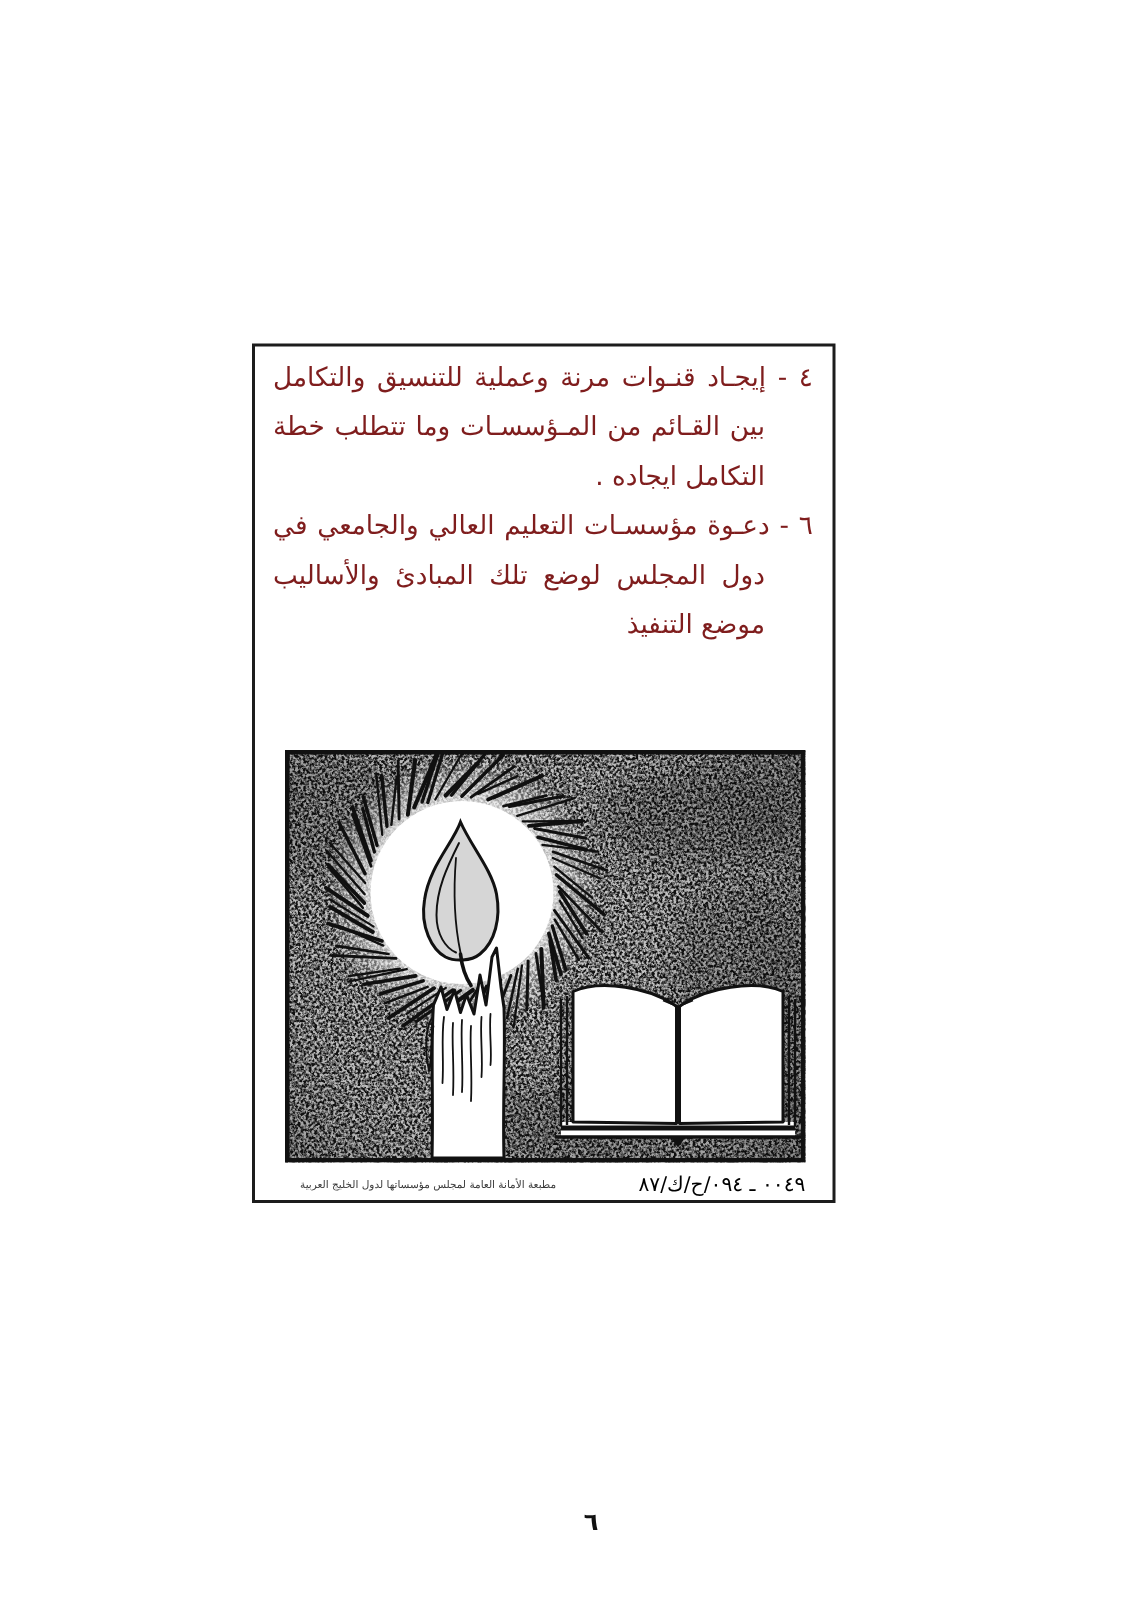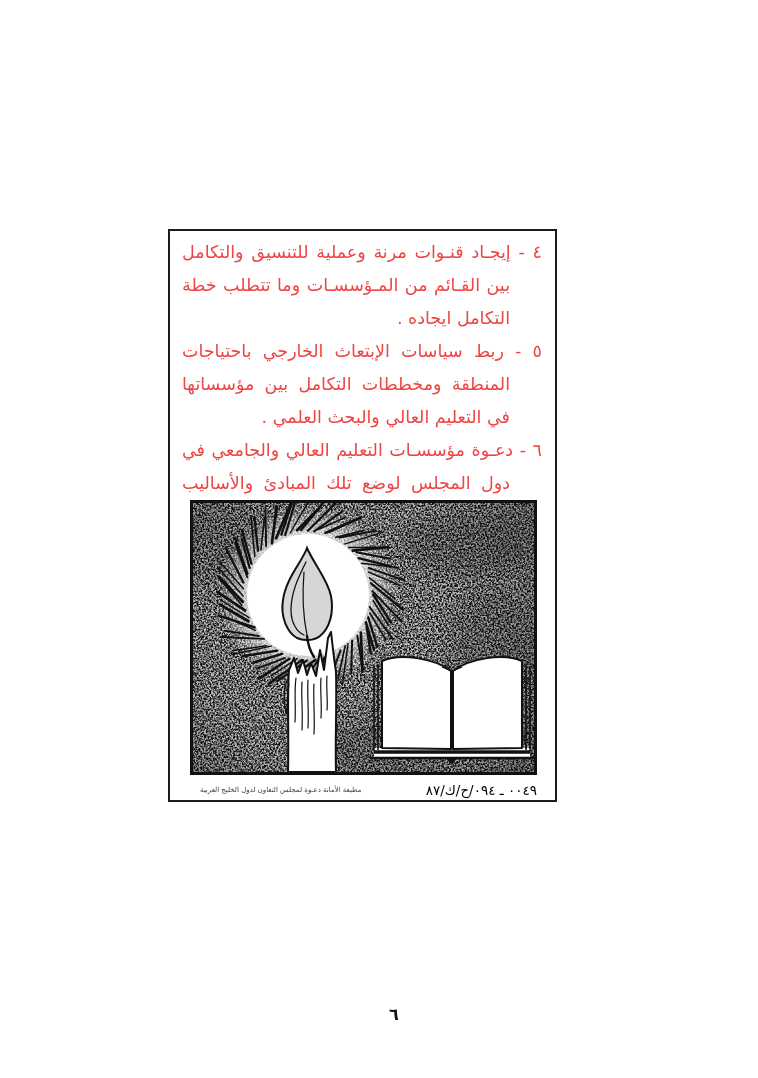--- a/index.html
+++ b/index.html
@@ -14,21 +14,21 @@
     width:389px; height:573px;
     border:2px solid #1c1c1c;
     box-sizing:border-box;
     background:#fff;
   }
   .text-area {
     position:absolute; top:5px; right:13px; left:12px;
     direction:rtl;
     font-size:17.5px;
     line-height:33px;
-    color:#ef4444;
+    color:#7f1d1d;
   }
   .item {
     text-align:justify;
     text-align-last:right;
     padding-right:32px;
     text-indent:-32px;
   }
   .item .num { font-weight:500; }
   .illustration {
     position:absolute; left:20px; top:269px;
@@ -54,25 +54,20 @@
 </head>
 <body>
 
 <div class="page-box">
 
   <div class="text-area">
     <div class="item">
       <span class="num">٤</span>
       <span class="sep">-</span>
       <span class="txt">إيجـاد قنـوات مرنة وعملية للتنسيق والتكامل بين القـائم من المـؤسسـات وما تتطلب خطة التكامل ايجاده .</span>
-    </div>
-    <div class="item">
-      <span class="num">٥</span>
-      <span class="sep">-</span>
-      <span class="txt">ربط سياسات الإبتعاث الخارجي باحتياجات المنطقة ومخططات التكامل بين مؤسساتها في التعليم العالي والبحث العلمي .</span>
     </div>
     <div class="item">
       <span class="num">٦</span>
       <span class="sep">-</span>
       <span class="txt">دعـوة مؤسسـات التعليم العالي والجامعي في دول المجلس لوضع تلك المبادئ والأساليب موضع التنفيذ</span>
     </div>
   </div>
 
   <div class="illustration">
     <svg width="347" height="275" viewBox="0 0 347 275" xmlns="http://www.w3.org/2000/svg">
@@ -221,18 +216,18 @@
         <path d="M180 258 L344 258" stroke="#111" stroke-width="2.4"></path>
         <path d="M257 258 L262 265 L267 258" fill="#111"></path>
       </g>
 
       <rect x="1.5" y="1.5" width="344" height="272" fill="none" stroke="#111" stroke-width="3"></rect>
     </svg>
   </div>
 
   <div class="footer-row">
     <span class="doc-code">٠٠٤٩ ـ ٠٩٤/ح/ك/٨٧</span>
-    <span class="imprint">مطبعة الأمانة دعـوة لمجلس التعاون لدول الخليج العربية</span>
+    <span class="imprint">مطبعة الأمانة العامة لمجلس مؤسساتها لدول الخليج العربية</span>
   </div>
 
 </div>
 
 <div class="page-number">٦</div>
 
 </body></html>

